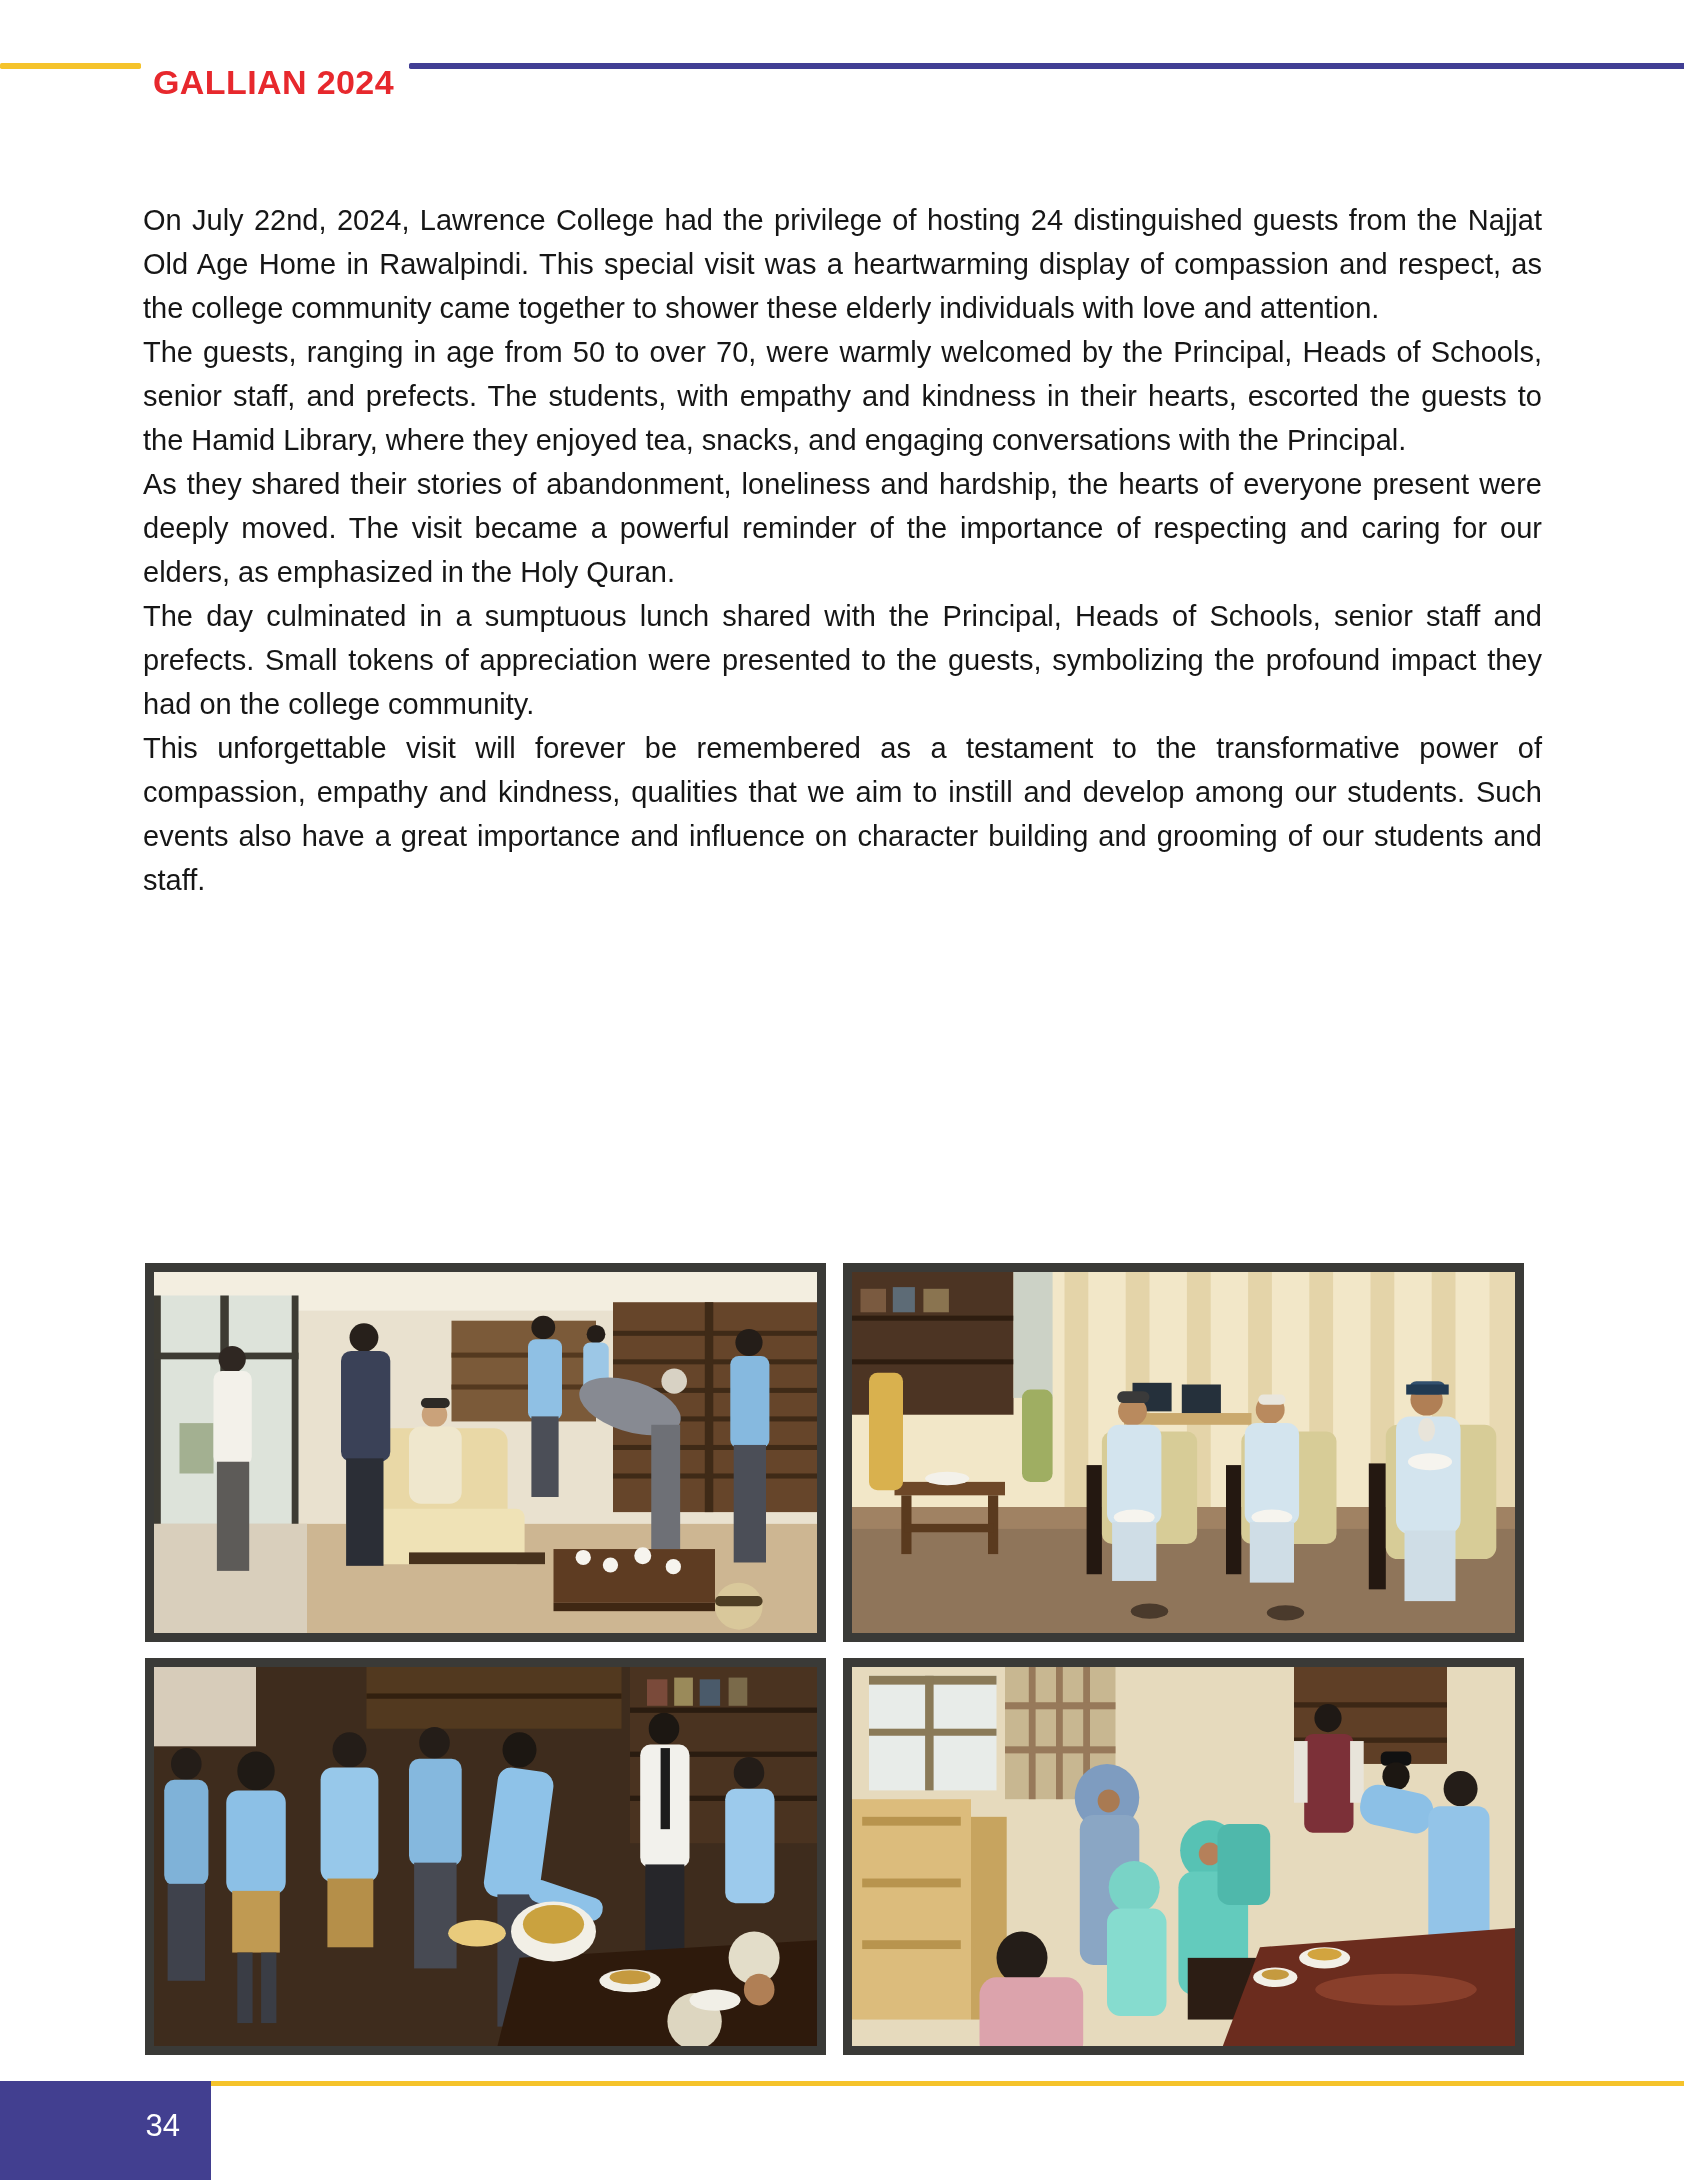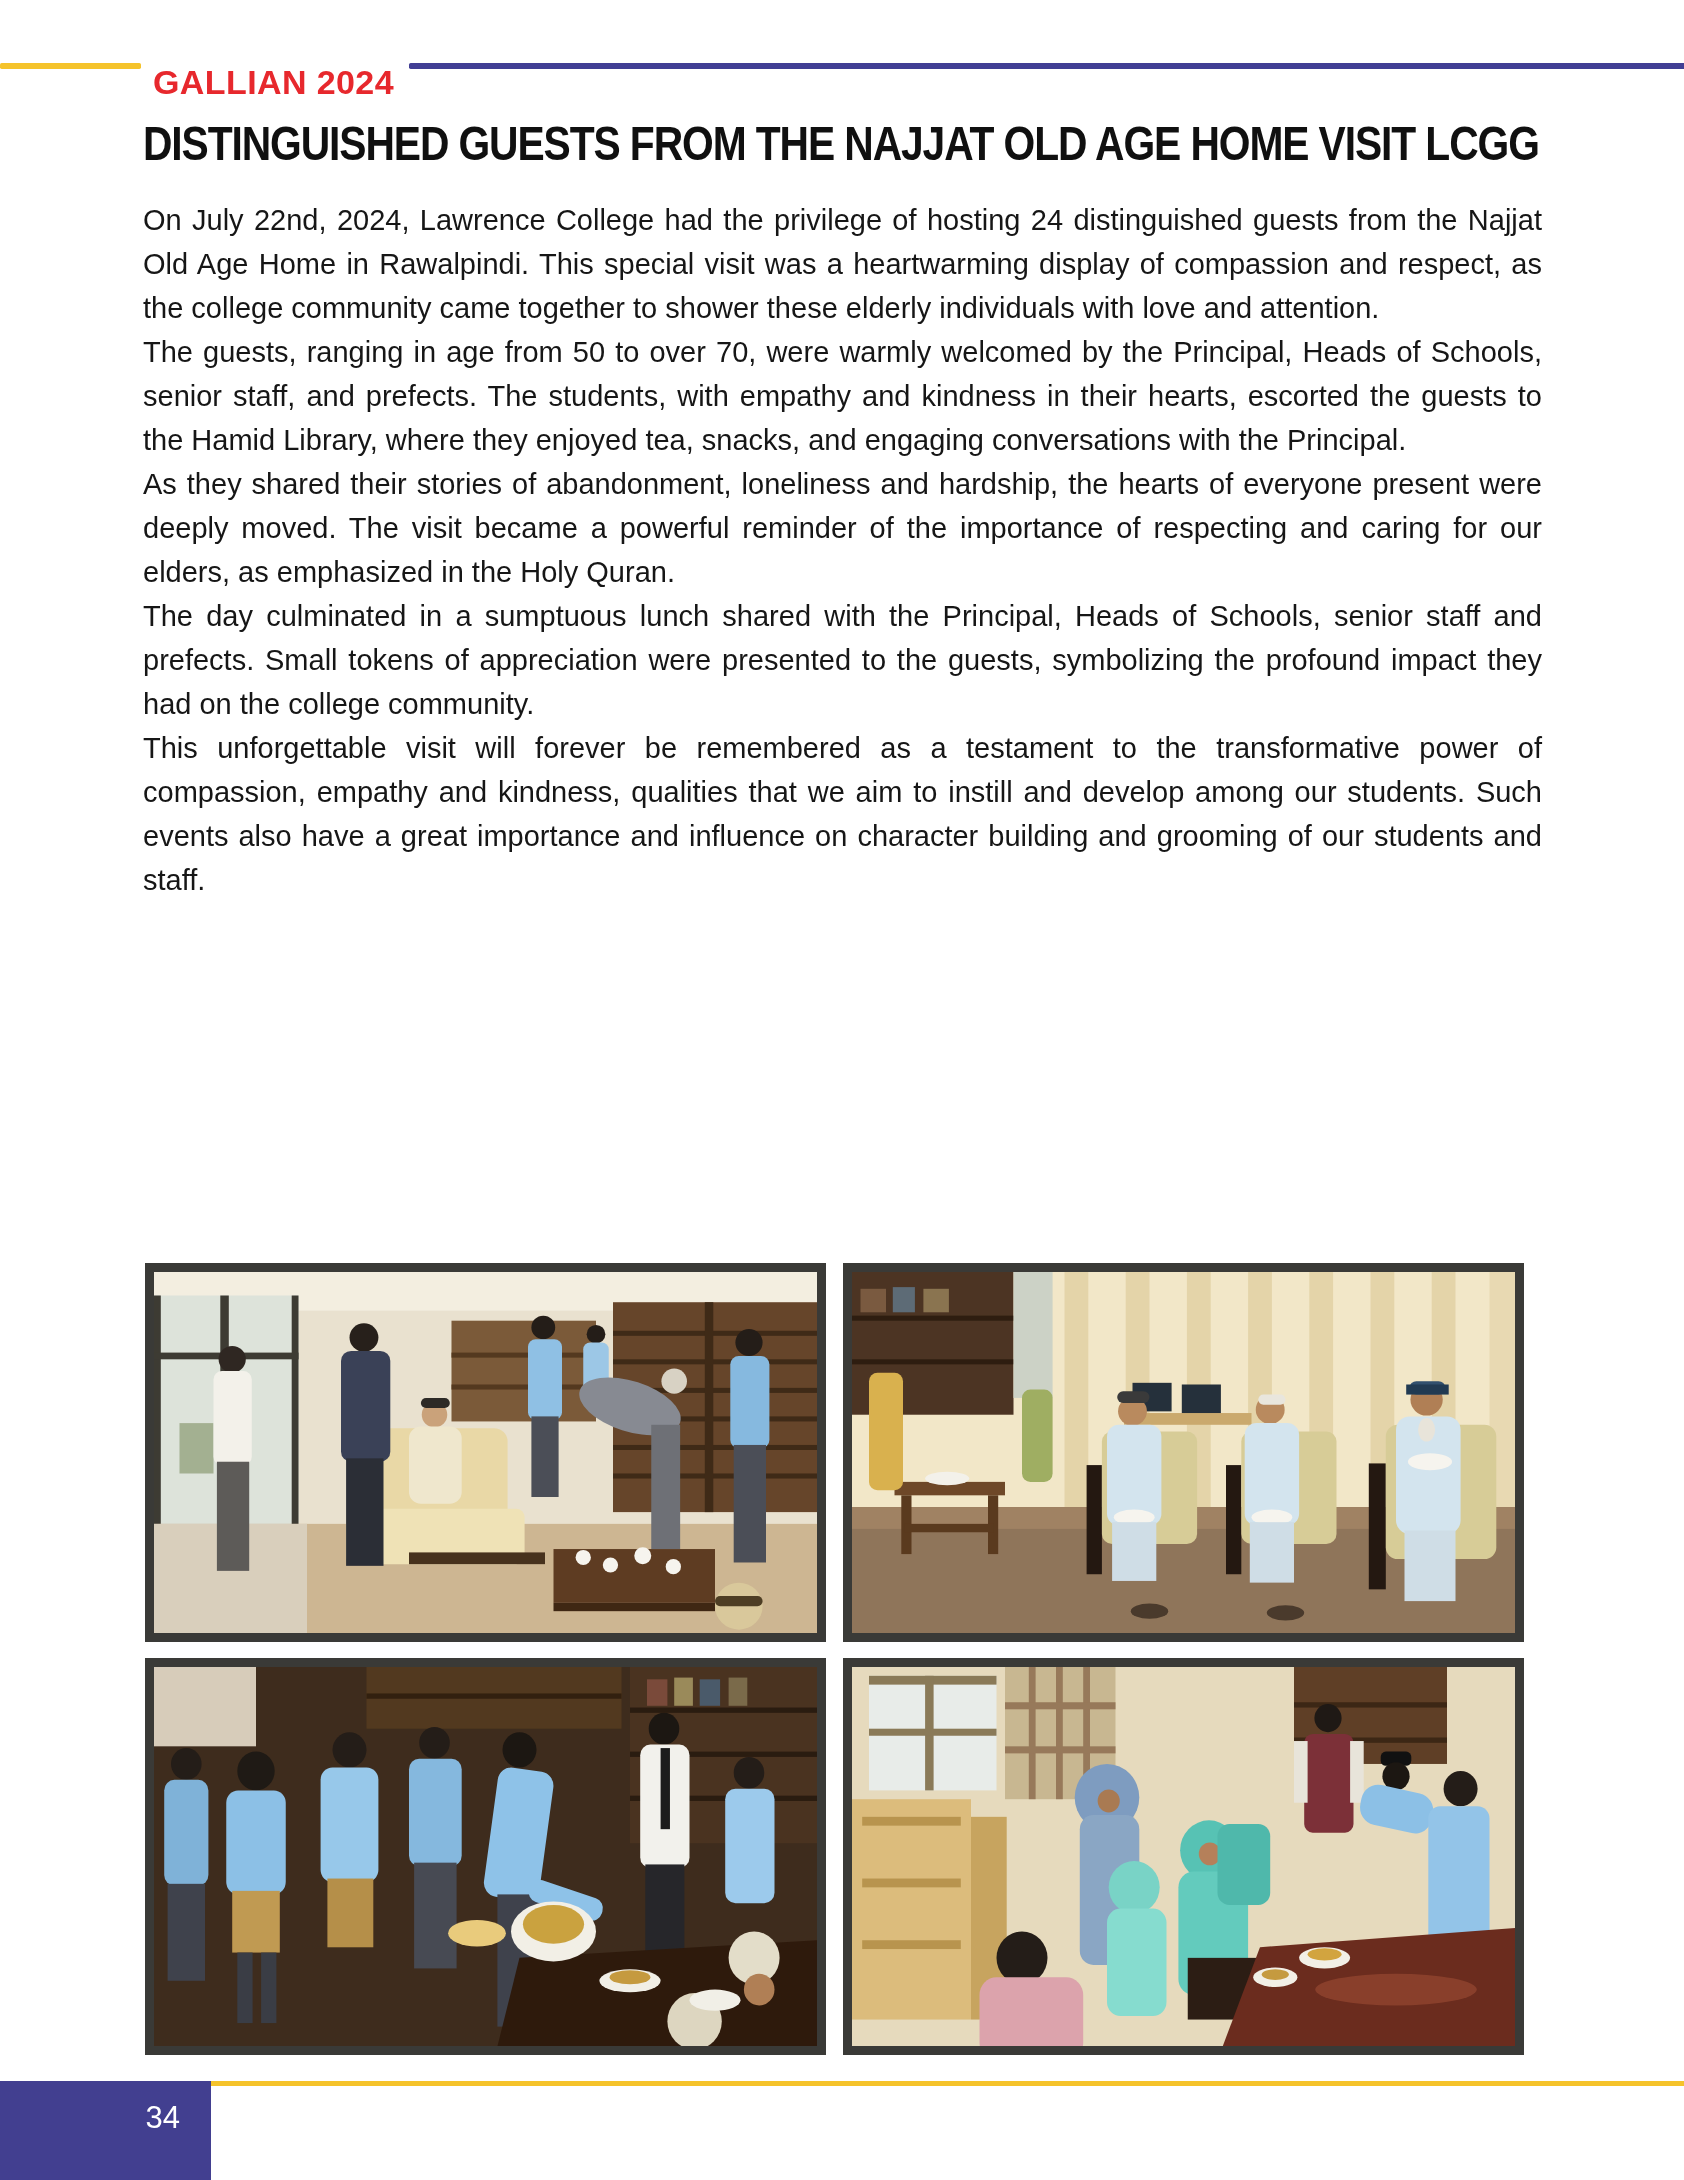--- a/index.html
+++ b/index.html
@@ -69,37 +69,34 @@
   
   .footer-rule{
     position:absolute;left:211px;right:0;top:2081px;height:5.1px;
     background:var(--yellow);
   }
   .page-number-box{
     position:absolute;left:0;top:2081px;width:211px;height:100px;
     background:var(--blue-box);
     box-sizing:border-box;
     color:#fff;font-size:31px;
-    text-align:right;padding:19px 31px 0 0;
+    text-align:right;padding:27px 31px 0 0;
   }
 </style>
 </head>
 <body>
 
 <div class="page">
 
   <div class="rule-row">
     <span class="rule rule-yellow"></span>
     <span class="masthead">GALLIAN 2024</span>
     <span class="rule rule-blue"></span>
   </div>
 
-  <h1 class="article-title">
-    <span class="squeeze">DISTINGUISHED GUESTS FROM THE NAJJAT OLD AGE HOME VISIT LCGG</span>
-  </h1>
 
   <div class="article-body">
     <p>On July 22nd, 2024, Lawrence College had the privilege of hosting 24 distinguished guests from the Najjat Old Age Home in Rawalpindi. This special visit was a heartwarming display of compassion and respect, as the college community came together to shower these elderly individuals with love and attention.</p>
     <p>The guests, ranging in age from 50 to over 70, were warmly welcomed by the Principal, Heads of Schools, senior staff, and prefects. The students, with empathy and kindness in their hearts, escorted the guests to the Hamid Library, where they enjoyed tea, snacks, and engaging conversations with the Principal.</p>
     <p>As they shared their stories of abandonment, loneliness and hardship, the hearts of everyone present were deeply moved. The visit became a powerful reminder of the importance of respecting and caring for our elders, as emphasized in the Holy Quran.</p>
     <p>The day culminated in a sumptuous lunch shared with the Principal, Heads of Schools, senior staff and prefects. Small tokens of appreciation were presented to the guests, symbolizing the profound impact they had on the college community.</p>
     <p>This unforgettable visit will forever be remembered as a testament to the transformative power of compassion, empathy and kindness, qualities that we aim to instill and develop among our students. Such events also have a great importance and influence on character building and grooming of our students and staff.</p>
   </div>
 
   <div class="photo-grid">

